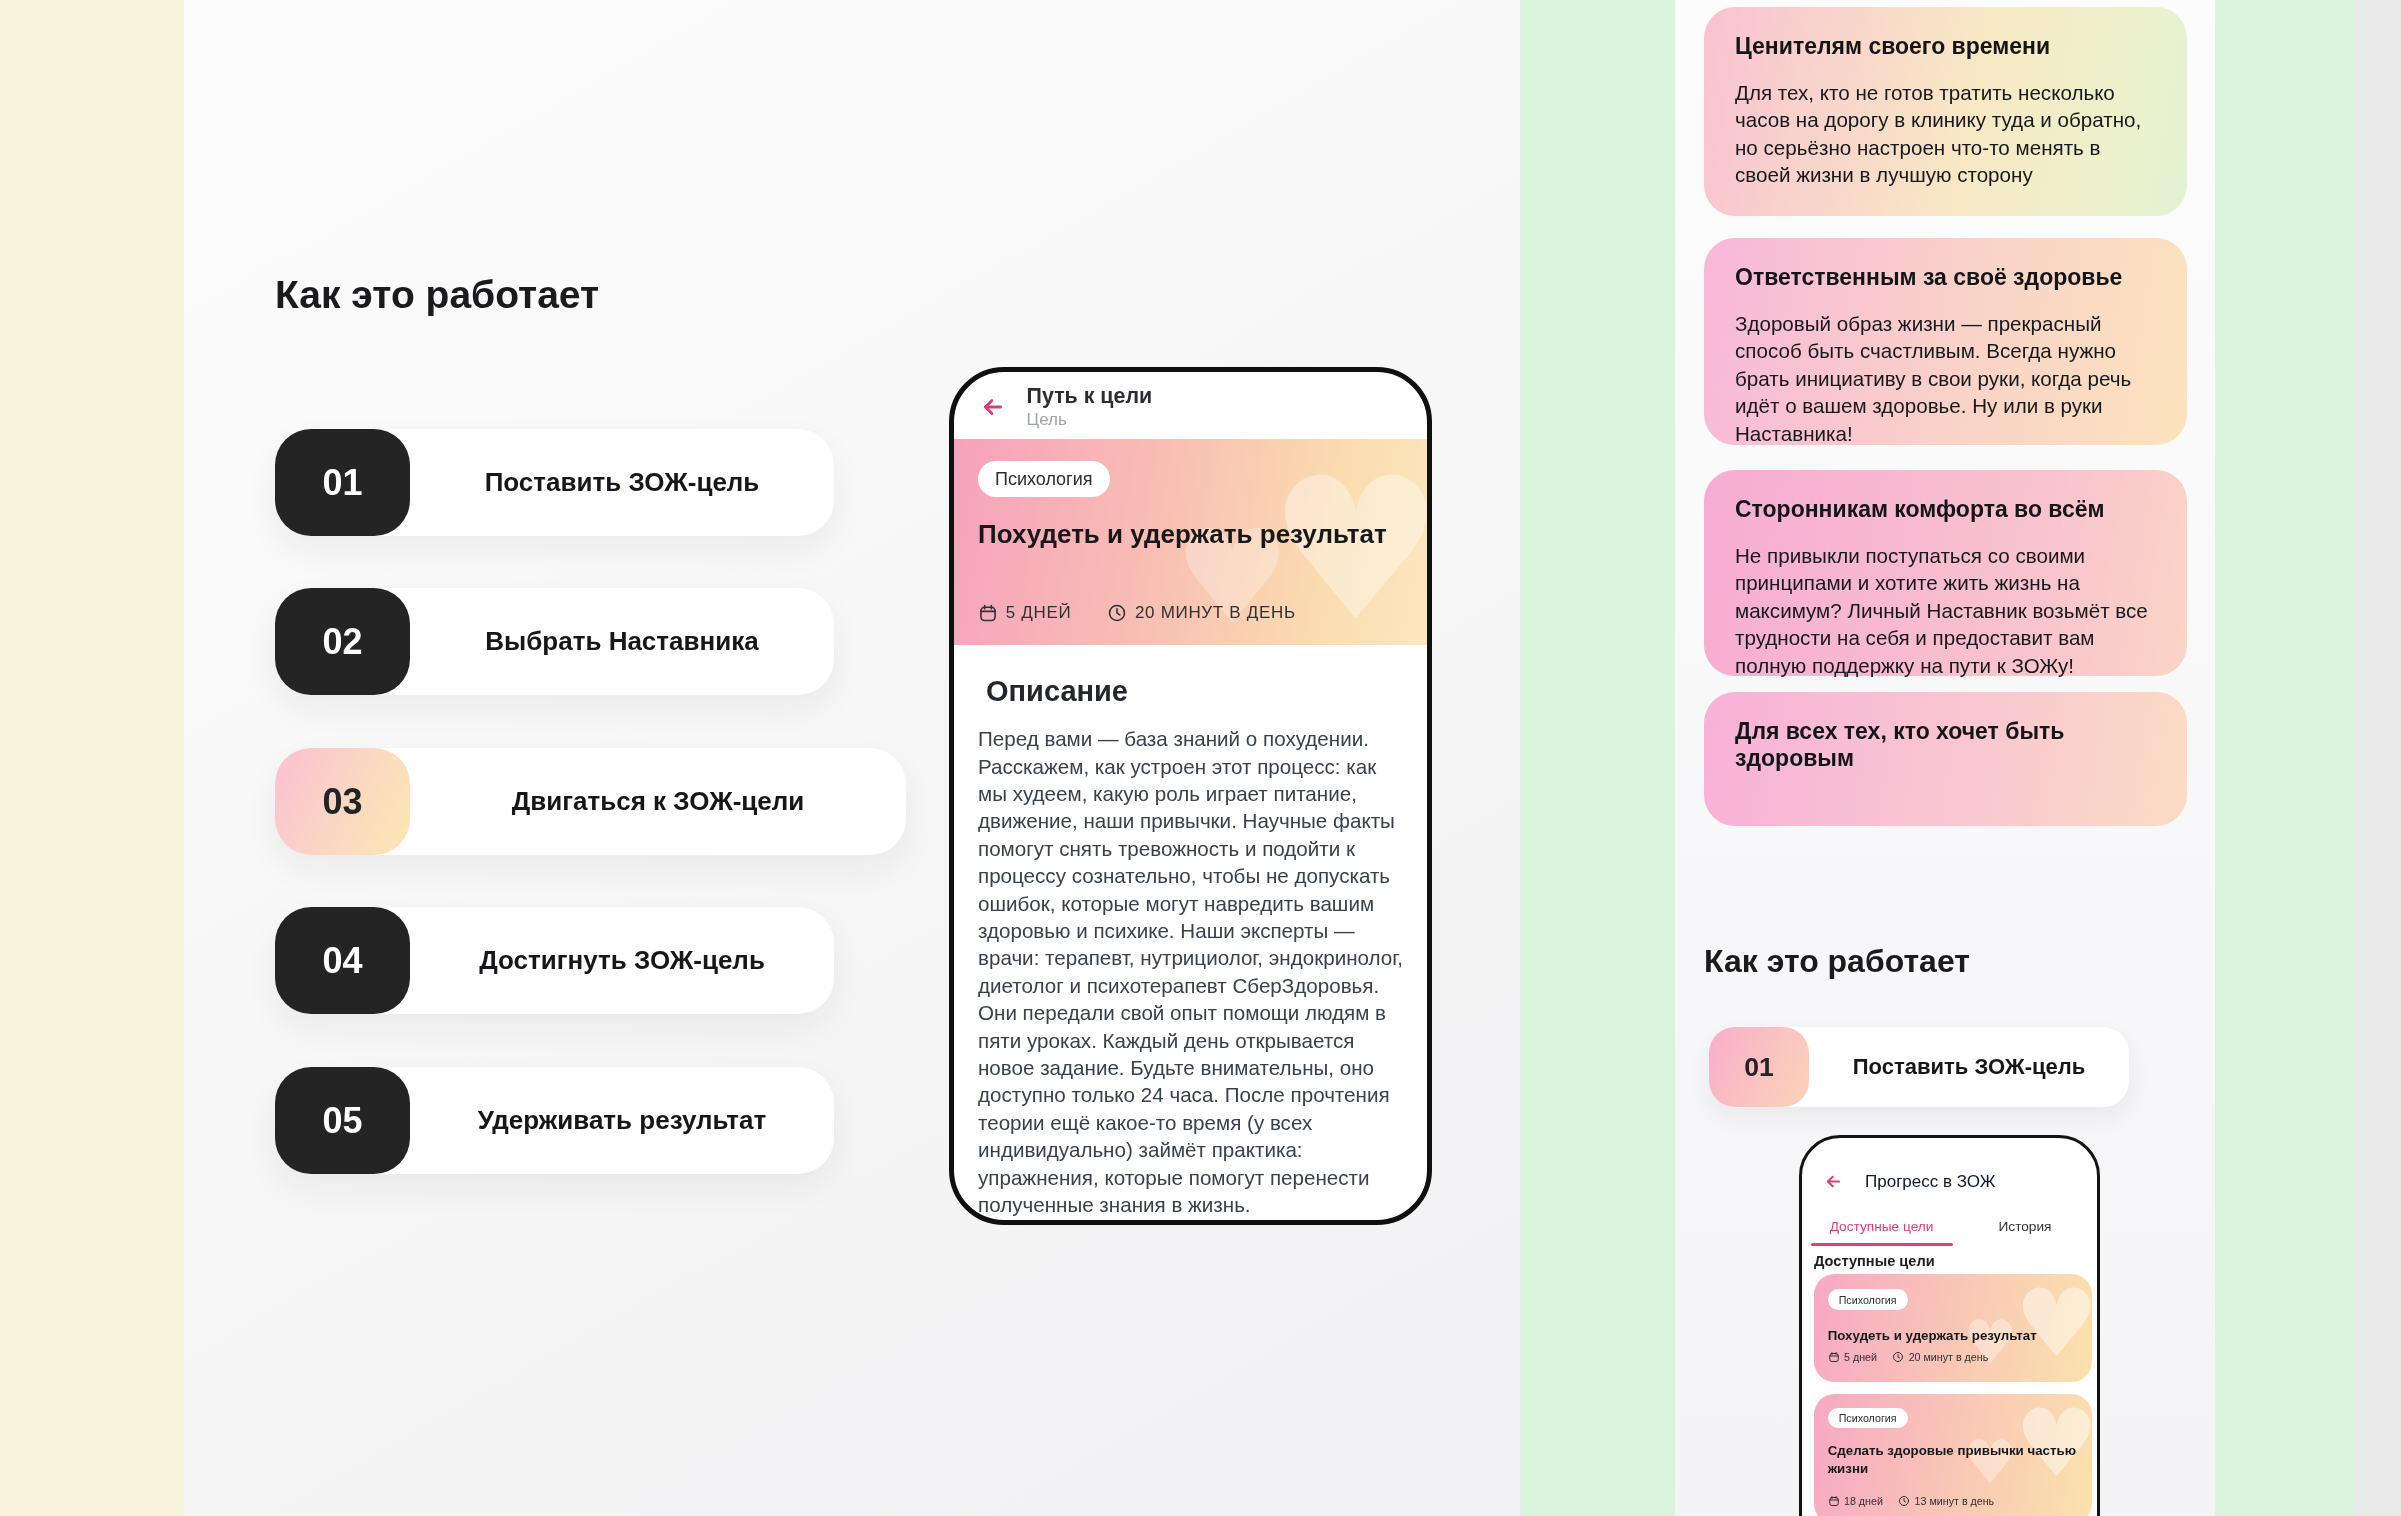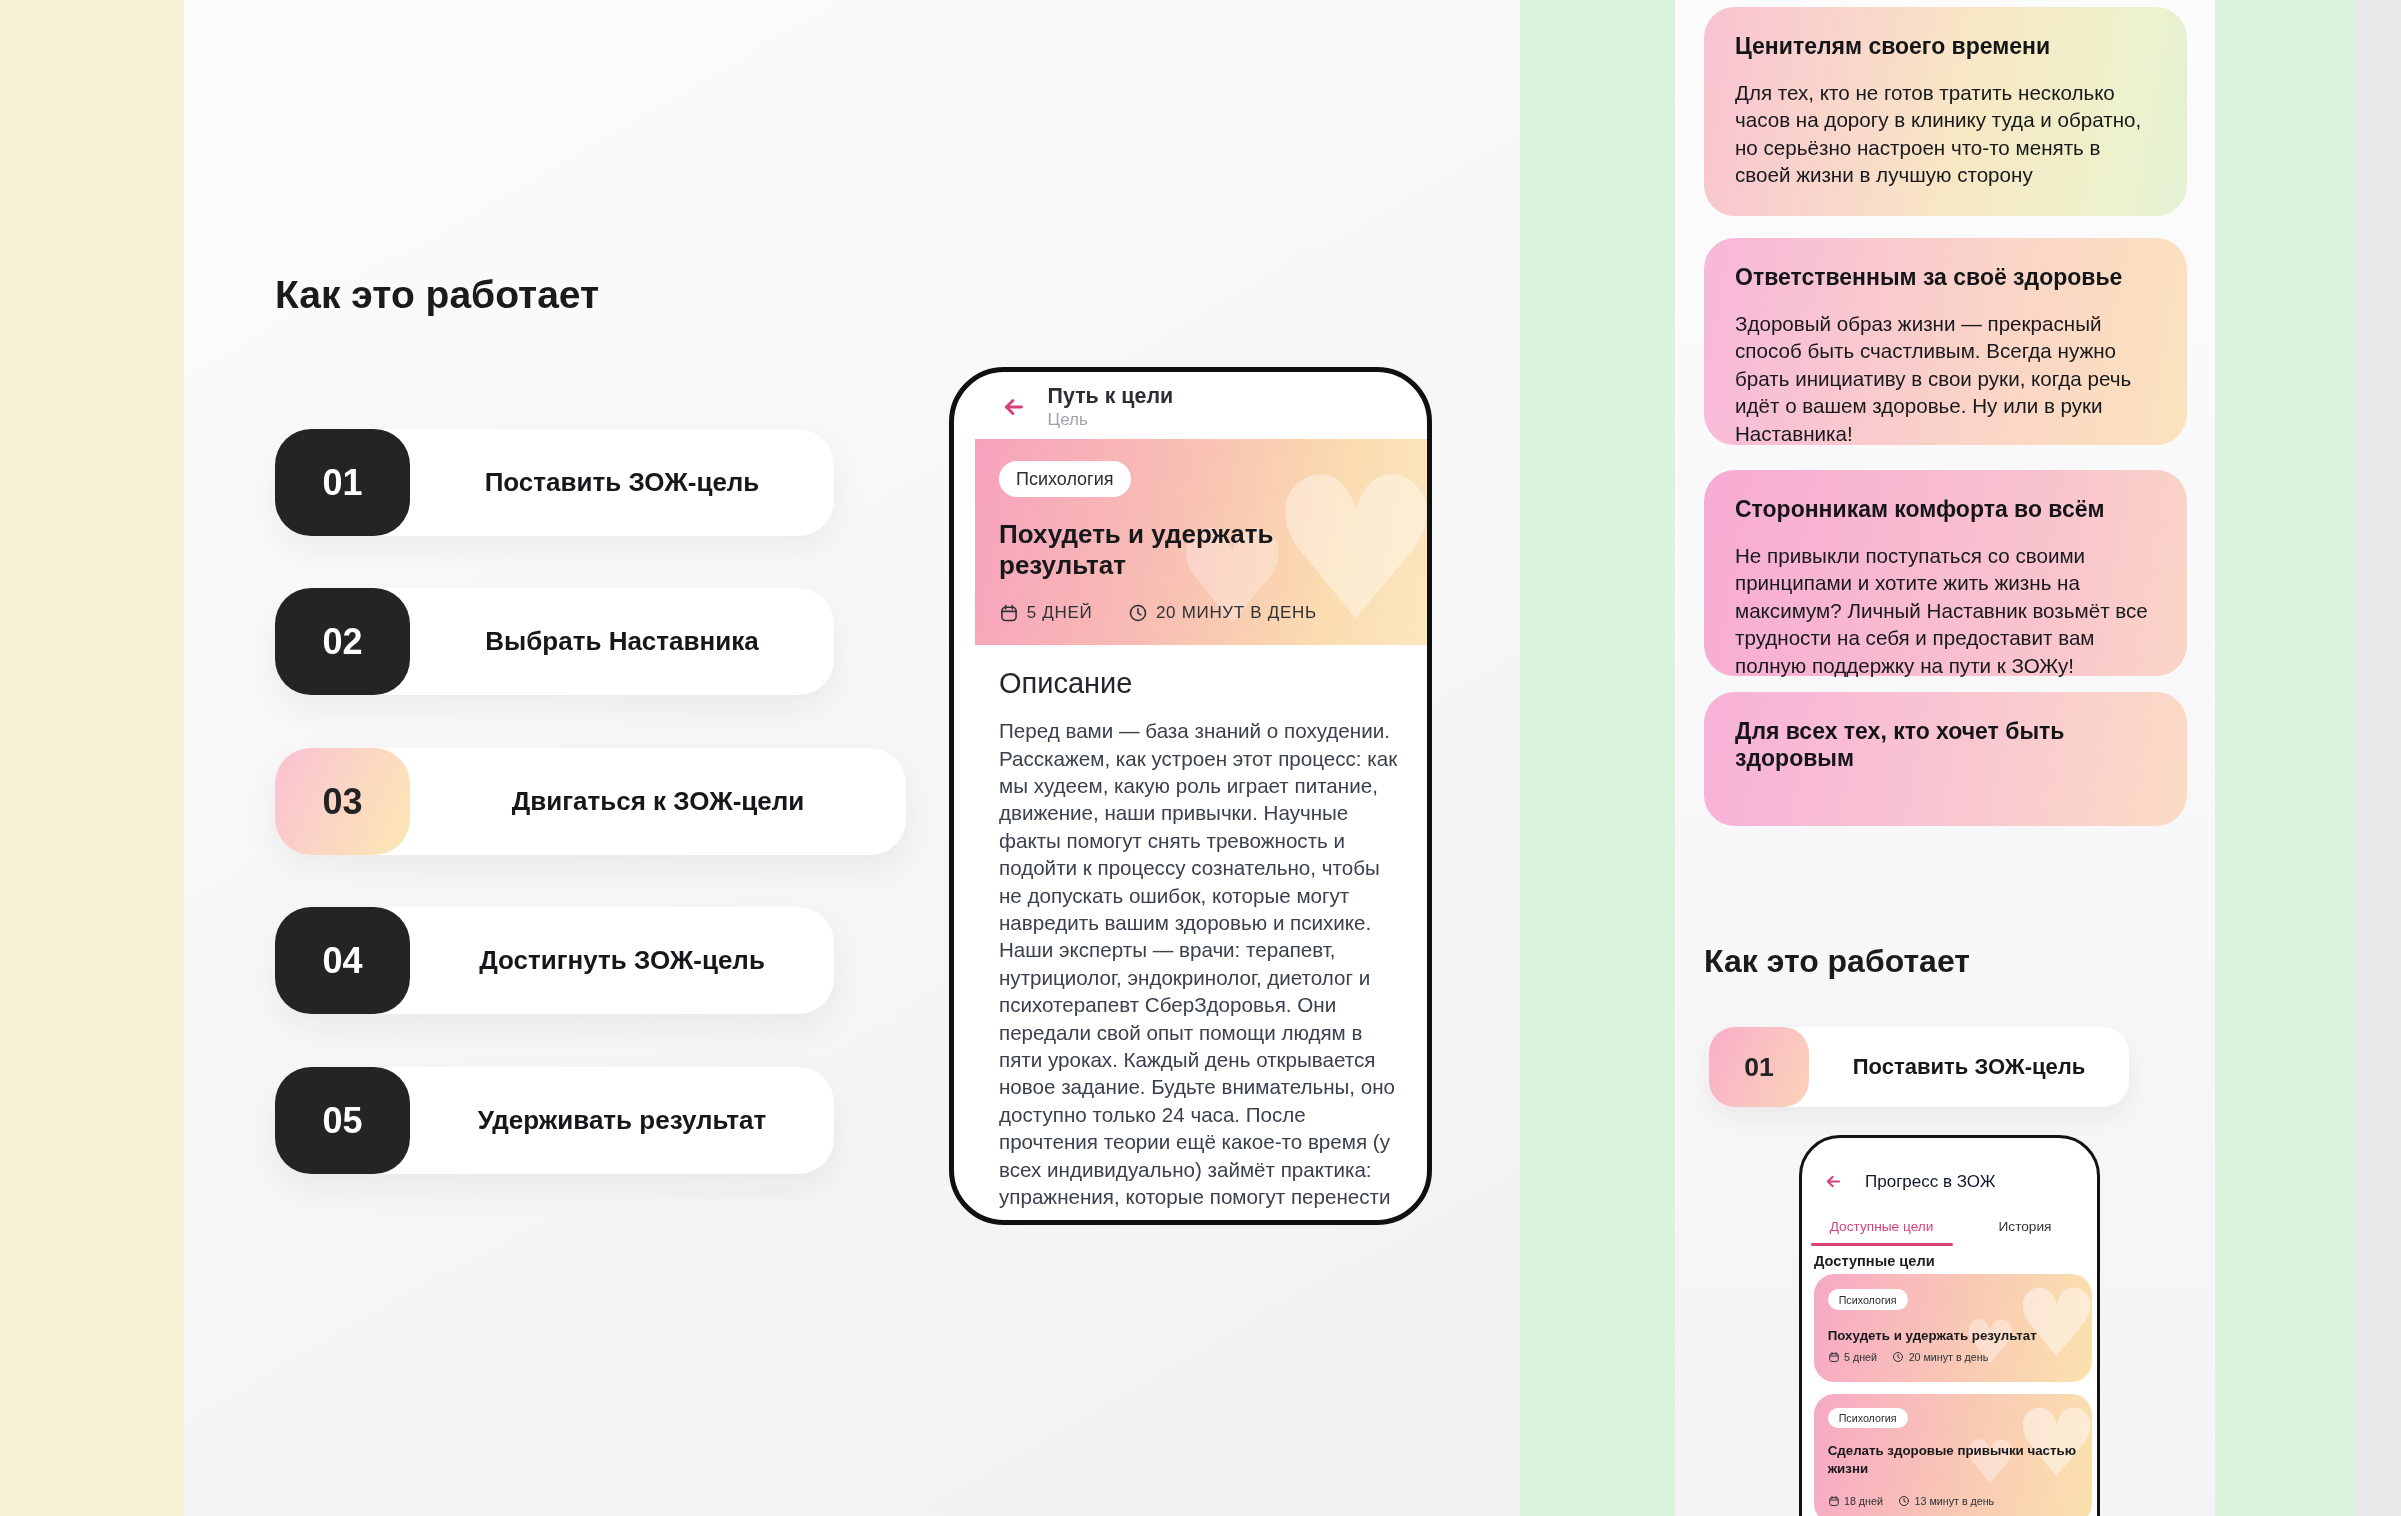--- a/index.html
+++ b/index.html
@@ -21,41 +21,41 @@
             background:#ffffff;border-radius:36px;box-shadow:0 13.7px 33px rgba(40,40,40,.06);}
   .step-row.active{width:631px;}
   .step-badge{flex:none;width:135px;height:107px;border-radius:36px;background:#242424;color:#ffffff;
               display:flex;align-items:center;justify-content:center;font-size:36px;font-weight:700;}
   .step-row.active .step-badge{background:linear-gradient(115deg,#fac0d3 0%,#fbd8c2 55%,#fce7b3 100%);color:#222325;}
   .step-label{flex:1;text-align:center;font-size:26px;font-weight:700;color:#16171a;padding:0 17px;}
   .r1{top:429px}.r2{top:588px}.r3{top:748px}.r4{top:907px}.r5{top:1067px}
 
   
   .phone{position:absolute;left:765px;top:367px;width:483px;height:858px;background:#ffffff;
-         border:5.1px solid #101010;border-radius:55px;overflow:hidden;padding-left:21px;}
+         border:5.1px solid #101010;border-radius:55px;overflow:hidden;}
   .phone-header{height:62px;display:flex;align-items:center;gap:20.6px;padding:8.6px 26px 0;}
   .back-arrow{flex:none;width:26px;height:26px;color:#d6407a;}
   .back-arrow svg{width:100%;height:100%;}
   .nav-title{font-size:21.4px;font-weight:700;color:#2b2e34;line-height:1.15;}
   .nav-sub{font-size:17px;color:#9fa3aa;line-height:1.2;margin-top:1.7px;}
   .hero{position:relative;height:206px;margin-top:5.1px;padding:22px 24px;overflow:hidden;
         background:linear-gradient(100deg,#f7a2bd 0%,#f8bcb4 40%,#fbdcb0 78%,#fbe7bf 100%);}
   .heart{position:absolute;color:rgba(255,255,255,.38);line-height:1;pointer-events:none;
          font-family:"DejaVu Sans",sans-serif;}
   .hero .h1{font-size:197px;right:-17px;top:12px;}
   .hero .h2{font-size:129px;right:137px;top:74px;color:rgba(255,255,255,.28);}
   .tag{display:inline-block;background:#ffffff;border-radius:22px;padding:7.7px 17px;
        font-size:18px;font-weight:500;color:#2a2d33;position:relative;}
   .goal-title{margin-top:22px;font-size:26px;font-weight:700;color:#16181b;position:relative;}
   .meta{position:absolute;left:24px;bottom:22px;display:flex;gap:36px;align-items:center;
         font-size:17px;font-weight:500;letter-spacing:.04em;color:#2e3136;}
   .meta-item{display:flex;align-items:center;gap:7.7px;}
   .meta-item svg{width:20px;height:20px;}
   .desc{padding:22px 24px 0;}
-  .desc h3{margin:0;font-size:29px;font-weight:400;color:#23262c;}
+  .desc h3{margin:8px;font-size:29px;font-weight:700;color:#23262c;}
   .desc p{margin:17px 0 0;font-size:20.6px;line-height:27.4px;color:#3a414d;}
 
   
   .aud-card{position:absolute;left:29px;width:483px;border-radius:31px;padding:26px 31px;}
   .aud-title{margin:0;font-size:23px;font-weight:700;color:#141518;}
   .aud-body{margin:19px 0 0;font-size:20.6px;line-height:27.4px;color:#17191d;}
   .c1{top:6.9px;height:209px;background:linear-gradient(100deg,#f9c2d2 0%,#f8e8c4 55%,#ecf2cc 85%,#e3f1d4 100%);}
   .c2{top:238px;height:207px;background:linear-gradient(100deg,#f8b7da 0%,#fad3c8 55%,#fbe3bd 100%);}
   .c3{top:470px;height:206px;background:linear-gradient(100deg,#f7abd3 0%,#f9c4ce 70%,#fad5c5 100%);}
   .c4{top:692px;height:134px;background:linear-gradient(100deg,#f8b1d8 0%,#f9c9d0 60%,#fbdcc4 100%);}

